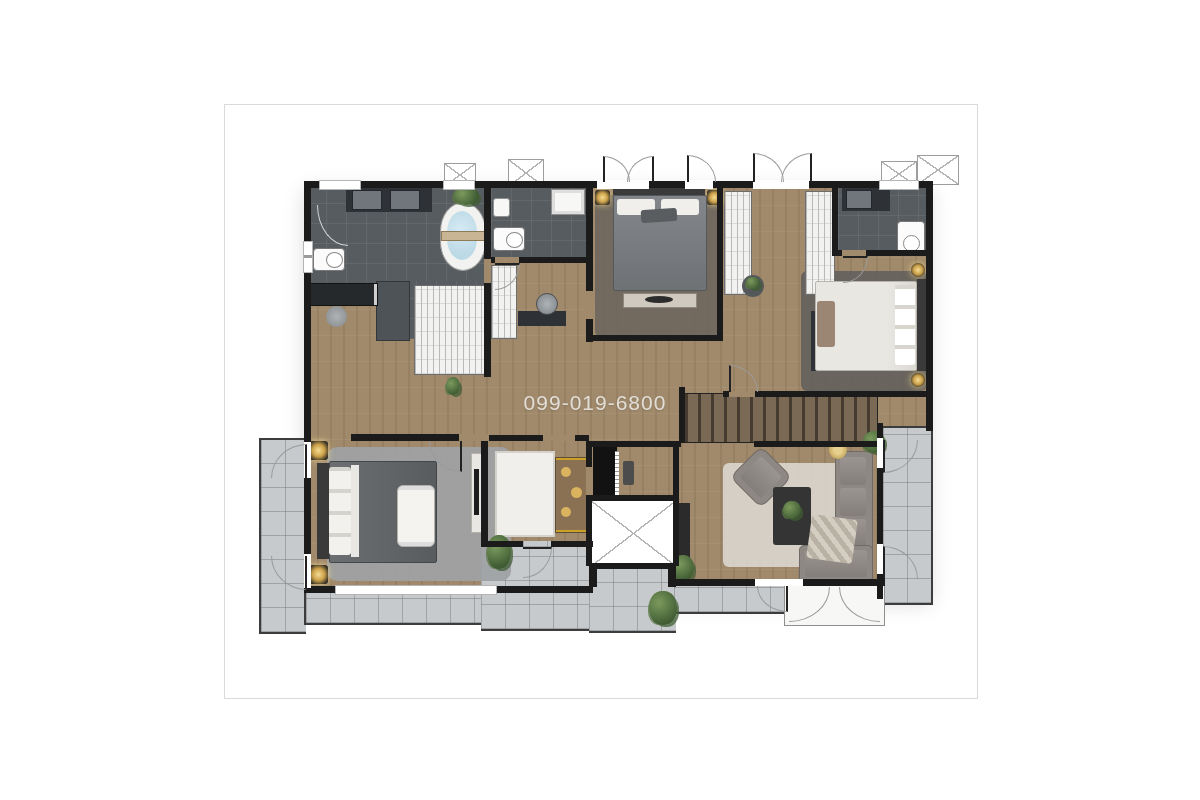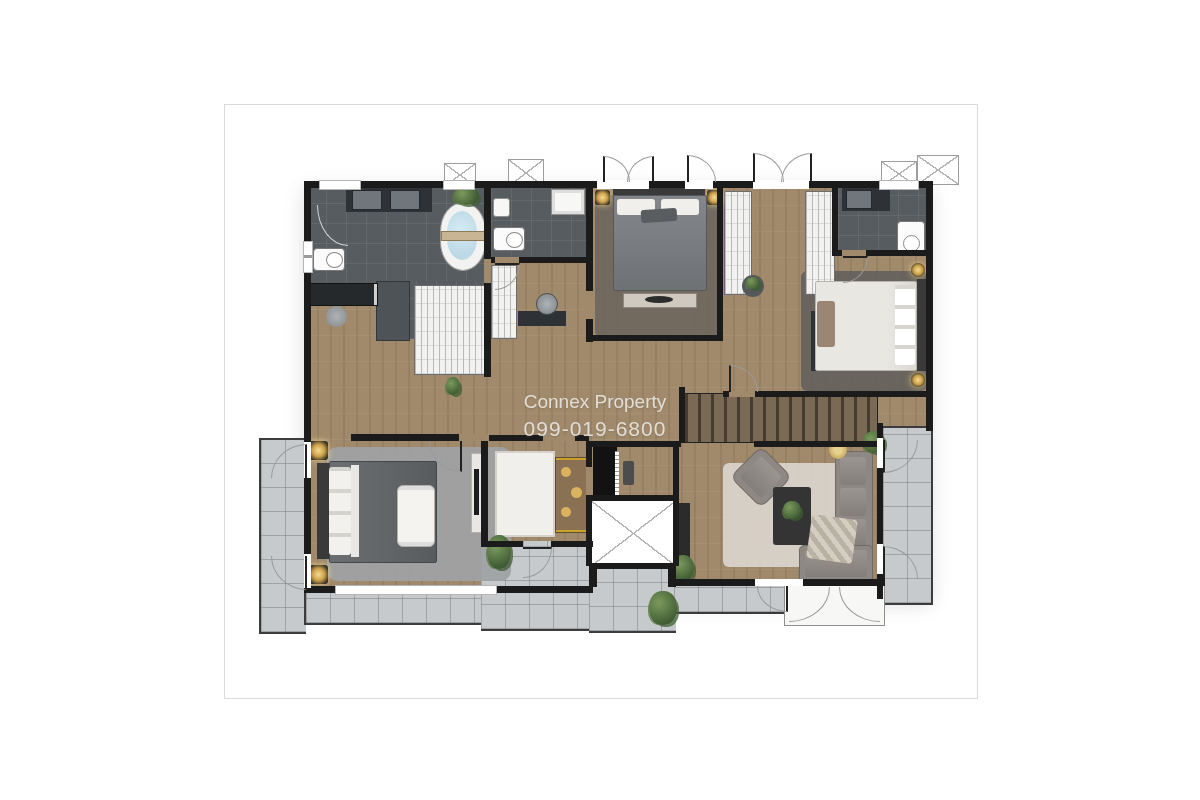--- a/index.html
+++ b/index.html
@@ -257,18 +257,17 @@
     <div class="abs plant" style="left:638px;top:326px;width:22px;height:22px;"></div>
     <div class="abs" style="left:451px;top:398px;width:14px;height:64px;background:#2b2b2b;z-index:8;"></div>
     <div class="abs plant" style="left:447px;top:450px;width:22px;height:26px;"></div>
 
     <div class="abs plant" style="left:262px;top:430px;width:24px;height:34px;"></div>
     <div class="abs plant" style="left:424px;top:486px;width:28px;height:34px;"></div>
     <div class="abs wall" style="left:364px;top:460px;width:8px;height:22px;"></div>
     <div class="abs wall" style="left:443px;top:460px;width:8px;height:22px;"></div>
 
     <div class="watermark">
-      <div class="wm2">Connex Property</div>
       <div class="wm3">099-019-6800</div>
     </div>
 
   </div>
 </div>
 
 </body></html>

